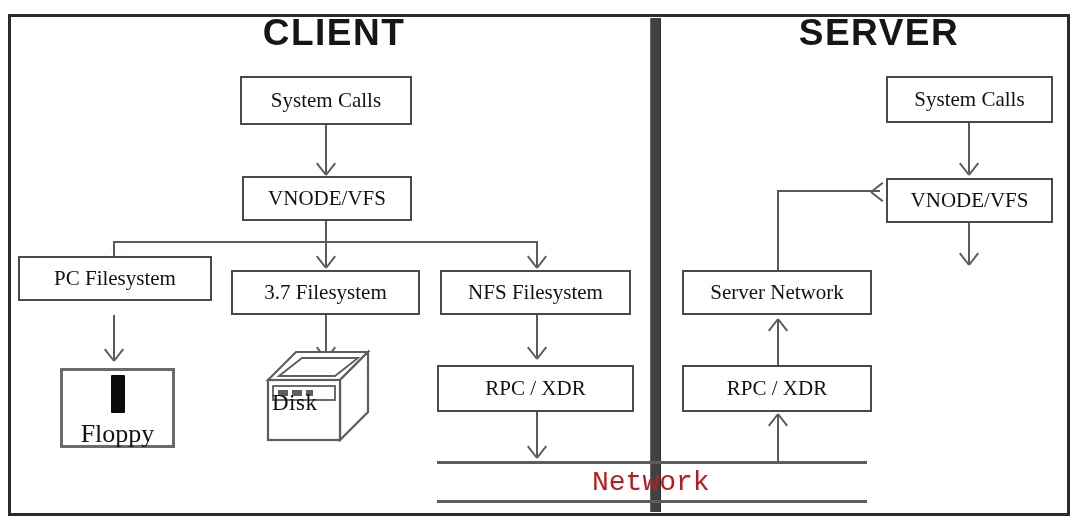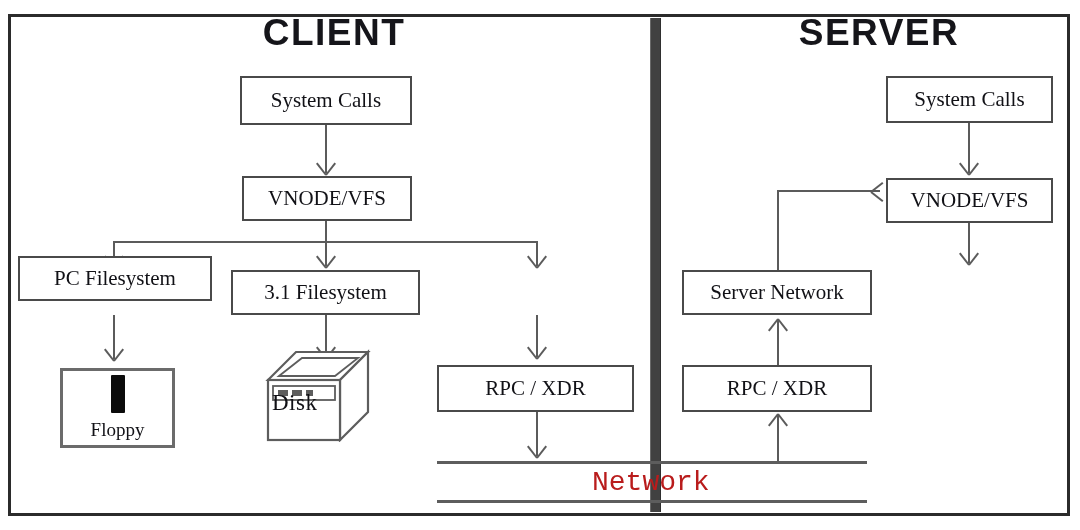--- a/index.html
+++ b/index.html
@@ -104,21 +104,21 @@
   }
   .floppy-slot {
     position: absolute;
     background: #0b0b0b;
     border-radius: 1px;
   }
   .floppy-label {
     position: absolute;
     width: 100%;
     text-align: center;
-    font-size: 19px;
+    font-size: 26px;
     color: #111116;
   }
 
   
   .disk { position: absolute; text-decoration: underline; }
   .disk svg { display: block; }
   .disk-label {
     position: absolute;
     font-size: 23px;
     color: #111116;
@@ -175,21 +175,22 @@
       <i class="r"></i>
     </div>
 
   <div class="vline" style="left:536px; top:241px; height:25px;"></div>
   <div class="ahead down" style="left:537px; top:267px;">
       <i class="l"></i>
       <i class="r"></i>
     </div>
 
   <div class="node" style="left:18px; top:256px; width:194px; height:45px;">PC Filesystem</div>
-  <div class="node" style="left:231px; top:270px; width:189px; height:45px;">3.1 Filesystem</div>
+  <div class="node" style="left:231px; top:270px; width:189px; height:45px;">3.7 Filesystem</div>
+  <div class="node" style="left:440px; top:270px; width:191px; height:45px;">NFS Filesystem</div>
 
   <div class="vline" style="left:113px; top:315px; height:44px;"></div>
   <div class="ahead down" style="left:114px; top:360px;">
       <i class="l"></i>
       <i class="r"></i>
     </div>
 
   <div class="floppy" style="left:60px; top:368px; width:115px; height:80px;">
     <div class="floppy-slot" style="left:48px; top:4px; width:14px; height:38px;"></div>
     <div class="floppy-label" style="left:0; top:48px;">Floppy</div>

